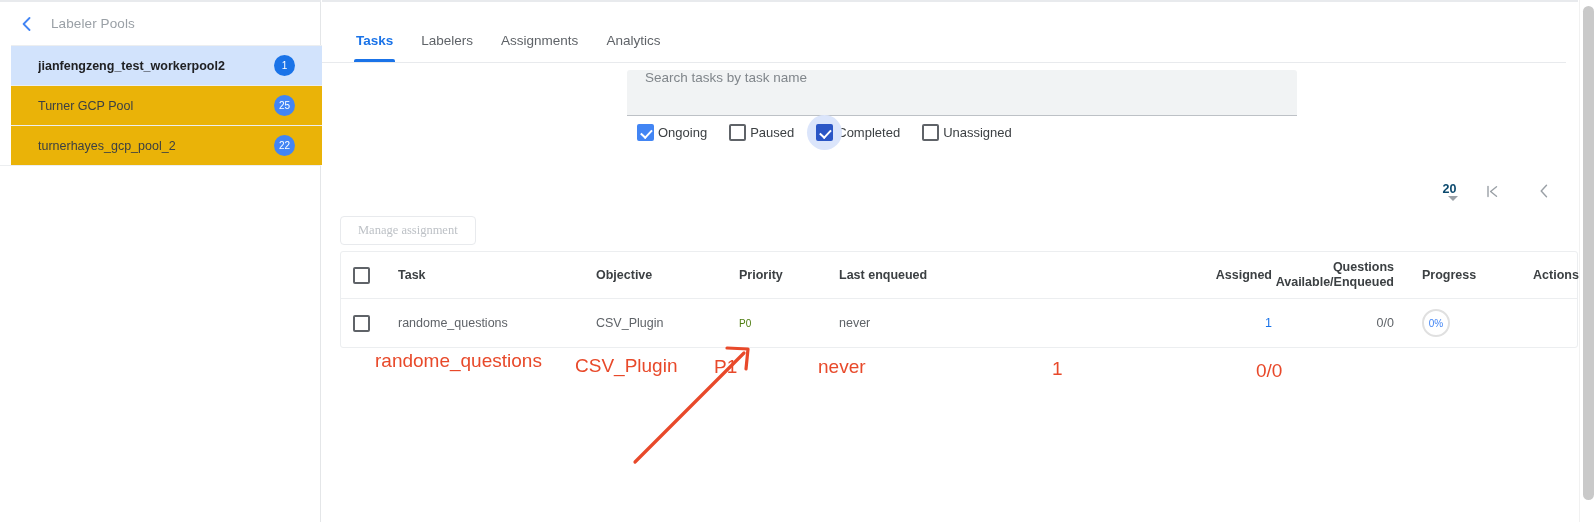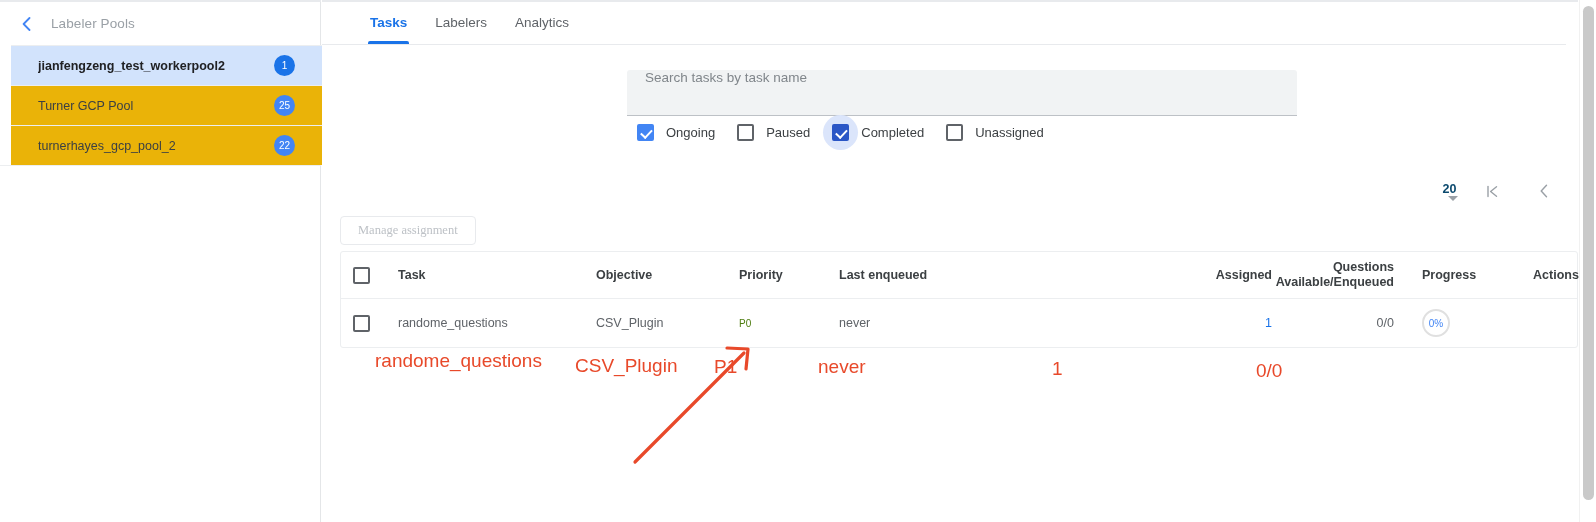--- a/index.html
+++ b/index.html
@@ -86,25 +86,25 @@
     width: 1274px; height: 522px;
     background: #ffffff;
   }
   #main-top-rule {
     position: absolute; left: 0; top: 0; width: 1256px; height: 2px;
     background: #e8eaed;
   }
 
   
   #tabs {
-    position: absolute; left: 0; top: 0;
+    position: absolute; left: 0; top: 18px;
     width: 1244px; height: 45px;
     display: flex; align-items: flex-start;
     border-bottom: 1px solid #e8eaed;
-    padding-left: 34px;
+    padding-left: 20px;
   }
   .tab {
     position: relative;
     height: 44px;
     display: flex; align-items: center;
     padding: 0 14px;
     font-size: 13.5px;
     color: #5f6368;
     cursor: pointer;
     white-space: nowrap;
@@ -177,21 +177,21 @@
   .cbox-halo::before {
     content: "";
     position: absolute;
     left: -9px; top: -9px;
     width: 35px; height: 35px;
     border-radius: 50%;
     background: #dbe5fb;
   }
   .cbox-halo .cbox { position: absolute; left: 0; top: 0; }
   .filter-label {
-    margin-left: 12px;
+    margin-left: 4px;
     font-size: 13px;
     color: #3c4043;
     white-space: nowrap;
   }
 
   
   #pagination {
     position: absolute; right: 34px; top: 178px;
     display: flex; align-items: center;
     color: #5f6368;
@@ -367,20 +367,23 @@
 
   <div id="main">
     <div id="main-top-rule"></div>
 
     <div id="tabs">
       <div class="tab active">
         <span>Tasks</span>
       </div>
       <div class="tab">
         <span>Labelers</span>
+      </div>
+      <div class="tab">
+        <span>Assignments</span>
       </div>
       <div class="tab">
         <span>Analytics</span>
       </div>
     </div>
 
     <div id="search-field">
       <input id="search-input" type="text" placeholder="Search tasks by task name" style="">
     </div>
 

